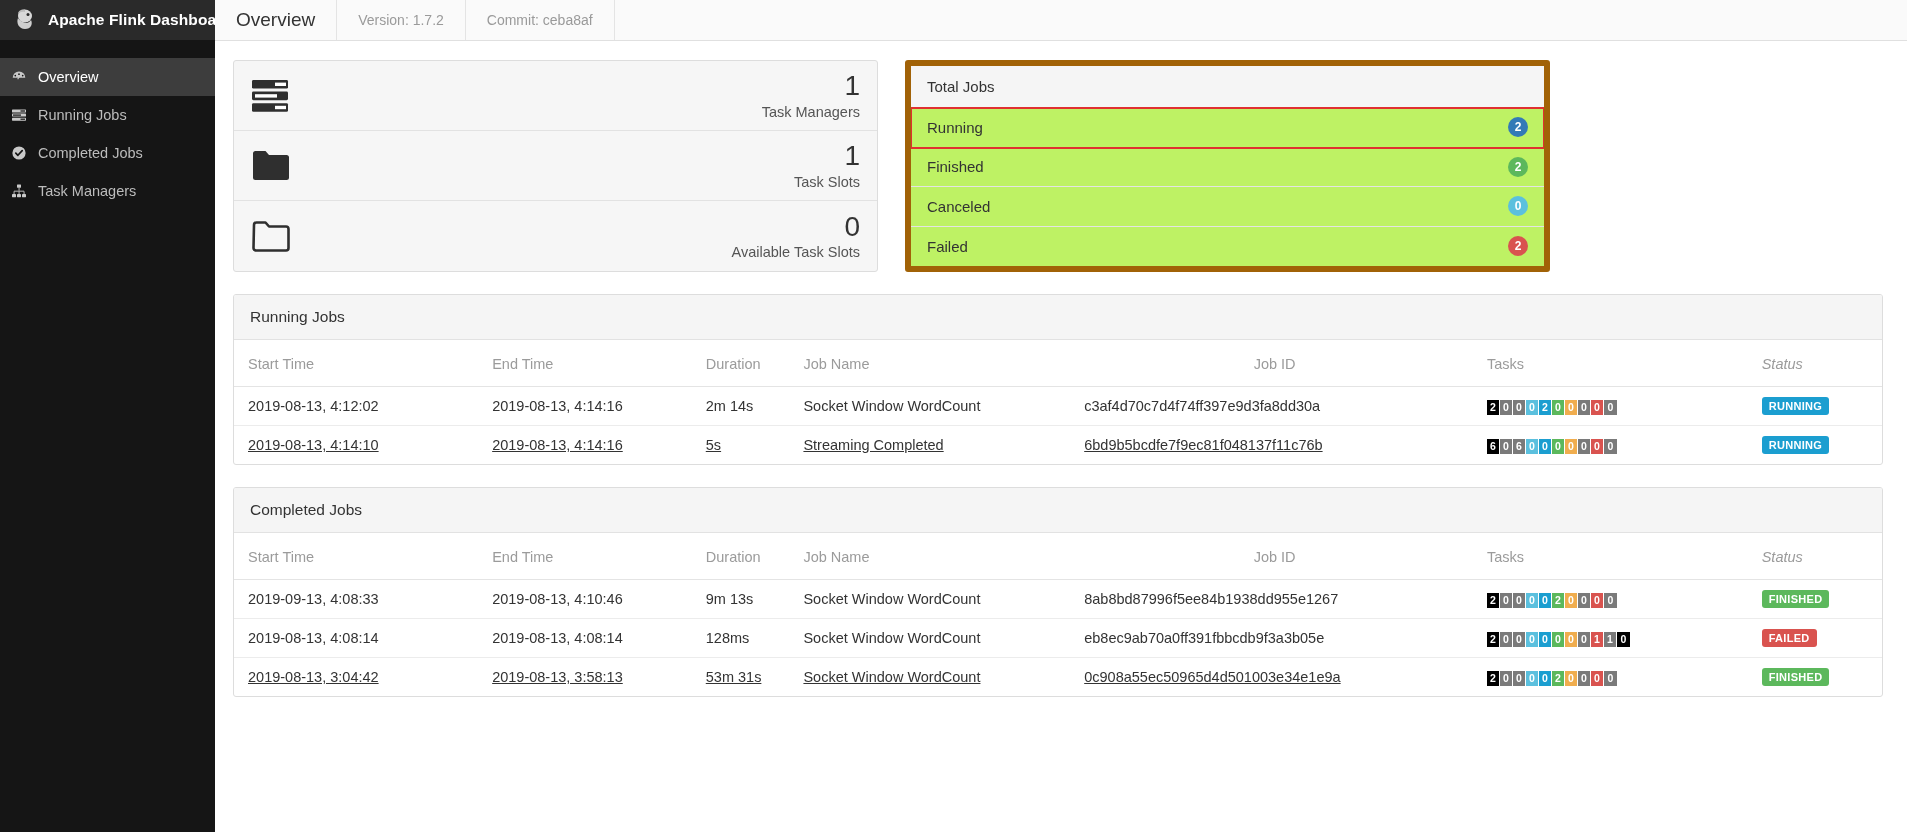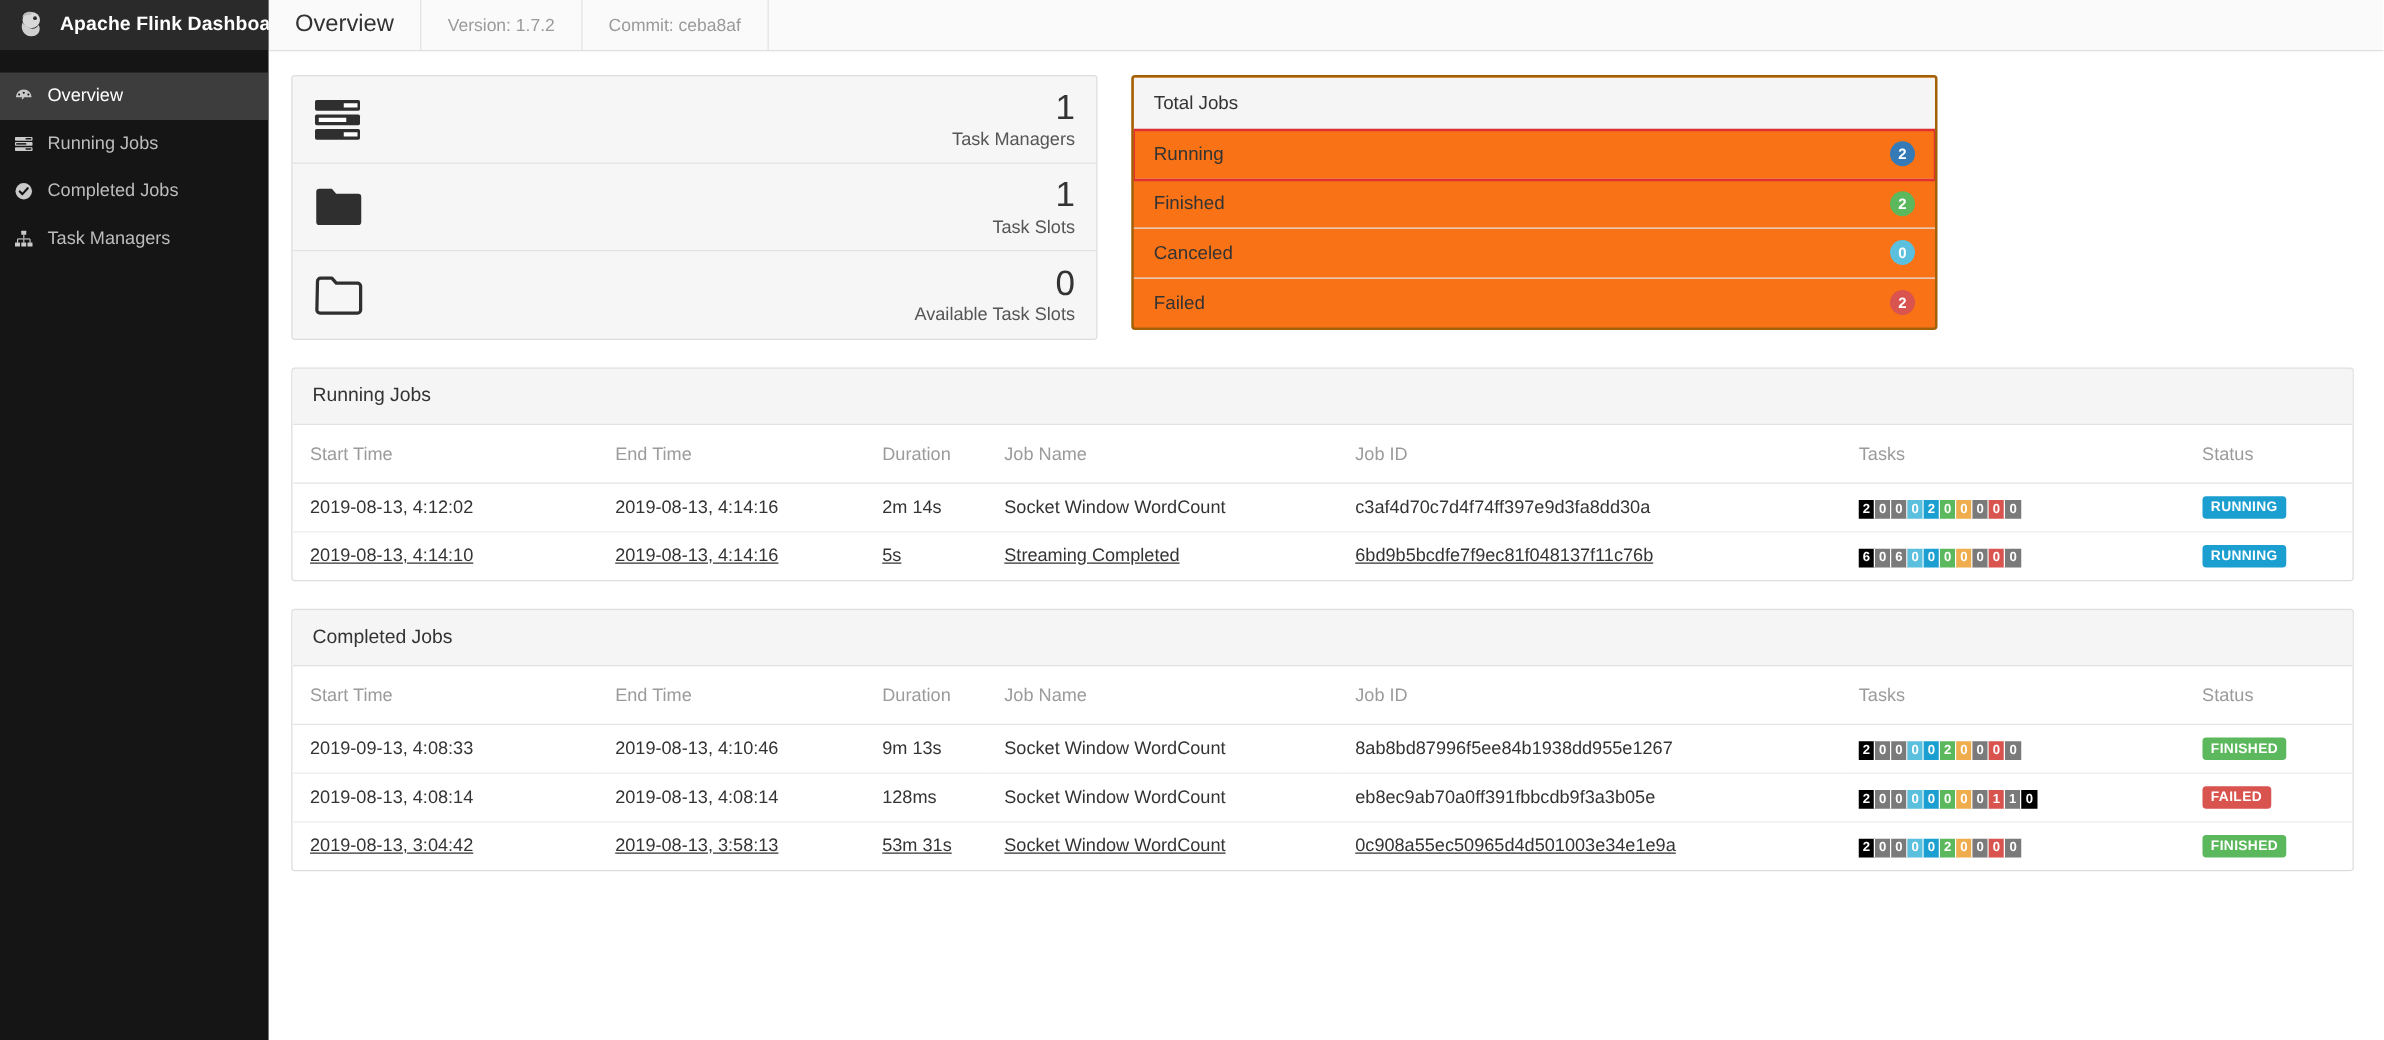--- a/index.html
+++ b/index.html
@@ -115,23 +115,23 @@
     border-bottom: 1px solid #e2e2e2;
   }
   .statrow:last-child { border-bottom: none; }
   .stat-ico { width: 52px; display:flex; align-items:center; }
   .stat-right { text-align: right; line-height: 1.05; }
   .stat-num { font-size: 28px; color: #333; font-weight: normal; }
   .stat-label { font-size: 14.5px; color: #555; margin-top: 4px; }
 
   .jobscard {
     width: 645px;
-    border: 2px solid #a16207;
+    border: 6px solid #a16207;
     border-radius: 3px;
-    background: #f97316;
+    background: #bef264;
     overflow: hidden;
   }
   .jobscard-head {
     background: #f5f5f5;
     padding: 12px 16px;
     font-size: 15px;
     color: #333;
     border-bottom: 1px solid #e2e2e2;
   }
   .joblist { position: relative; }
@@ -193,23 +193,23 @@
     font-size: 14.5px;
     color: #333;
     border-bottom: 1px solid #ececec;
     white-space: nowrap;
   }
   tr:last-child td { border-bottom: none; text-decoration: underline; }
   .col-start { width: 200px; }
   .col-end   { width: 175px; }
   .col-dur   { width: 80px; }
   .col-name  { width: 230px; }
-  .col-id    { width: 330px; }
+  .col-id    { width: 330px; text-align: center; }
   .col-tasks { width: 225px; }
-  .col-status{ width: 110px; }
+  .col-status{ width: 110px; font-style: italic; }
 
   
   .taskstrip { display: inline-flex; }
   .chip {
     min-width: 13px;
     height: 15px;
     color: #fff;
     font-size: 10.5px;
     font-weight: bold;
     line-height: 15px;

